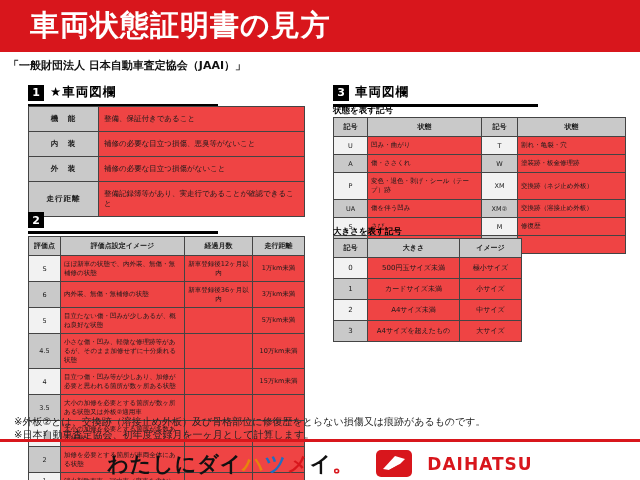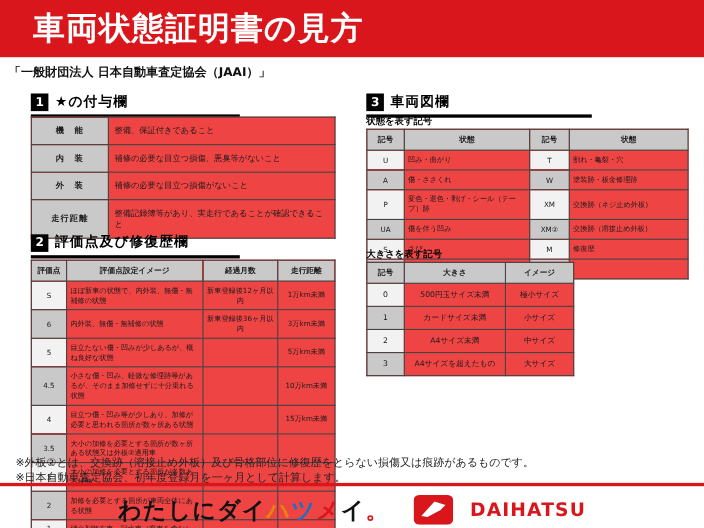--- a/index.html
+++ b/index.html
@@ -75,21 +75,21 @@
 <body>
 
 <div class="hdr">
   <span class="hdr-title">車両状態証明書の見方</span>
 </div>
 
 <div class="org">「一般財団法人 日本自動車査定協会（JAAI）」</div>
 
 <div class="sec-head" style="left:28px;top:84px;width:190px;">
   <span class="num-badge">1</span>
-  <span class="sec-title">★の付与欄</span>
+  <span class="sec-title">★車両図欄</span>
 </div>
 <table class="t1">
   <tbody>
       <tr>
         <td class="lab w-lab">機　能</td>
         <td class="w-desc">整備、保証付きであること</td>
       </tr>
       <tr>
         <td class="lab w-lab">内　装</td>
         <td class="w-desc">補修の必要な目立つ損傷、悪臭等がないこと</td>
@@ -100,21 +100,20 @@
       </tr>
       <tr>
         <td class="lab w-lab">走行距離</td>
         <td class="w-desc">整備記録簿等があり、実走行であることが確認できること</td>
       </tr>
     </tbody>
 </table>
 
 <div class="sec-head" style="left:28px;top:212px;width:190px;">
   <span class="num-badge">2</span>
-  <span class="sec-title">評価点及び修復歴欄</span>
 </div>
 <table class="t2">
   <thead>
       <tr>
         <th class="w-s">評価点</th>
         <th class="w-d">評価点設定イメージ</th>
         <th class="w-m">経過月数</th>
         <th class="w-r">走行距離</th>
       </tr>
     </thead>

